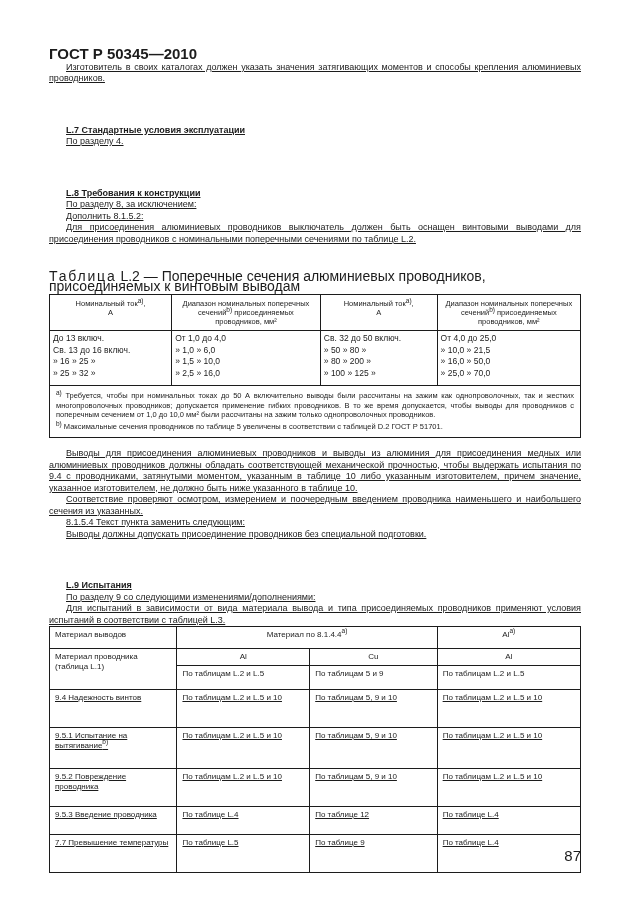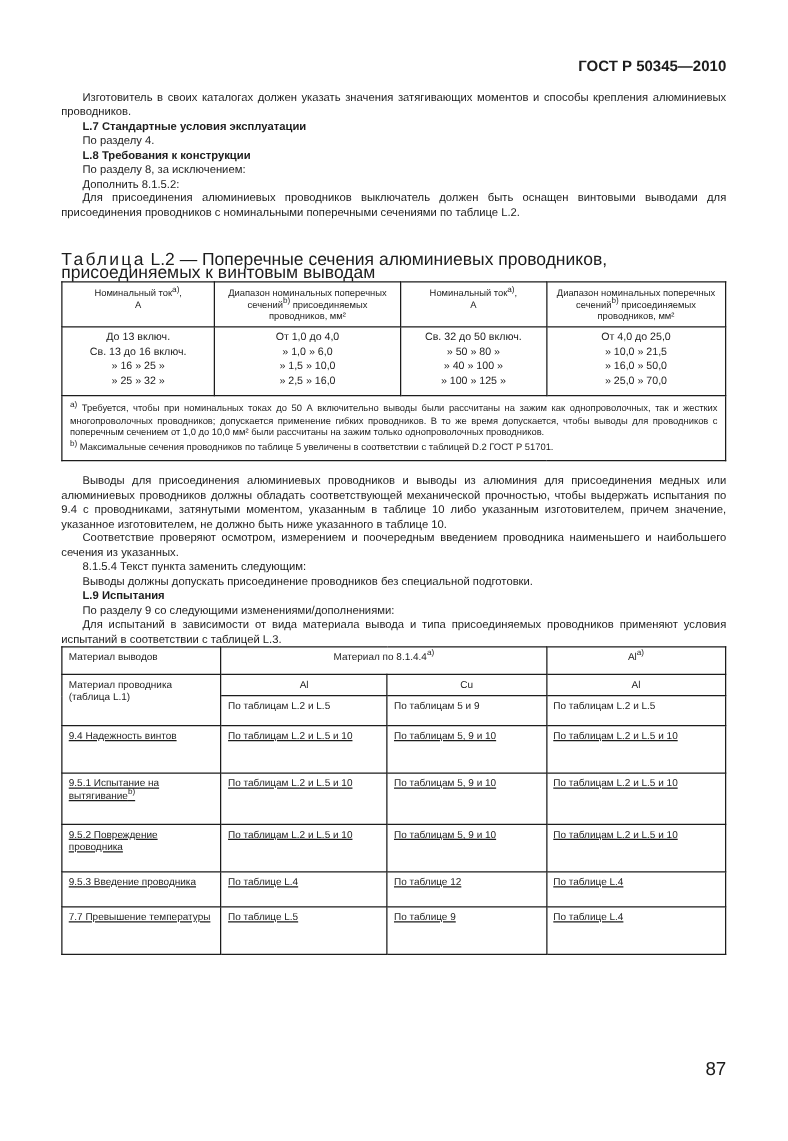--- a/index.html
+++ b/index.html
@@ -2,30 +2,30 @@
 <html><head>
 <meta charset="utf-8">
 <style>
   html,body{margin:0;padding:0;background:#ffffff;}
   .page{
     width:630px;height:913px;background:#ffffff;margin:0 auto;
     padding:48px 49px 0 49px;box-sizing:border-box;position:relative;
     font-family:"Liberation Sans","DejaVu Sans",sans-serif;
     font-size:9px;line-height:11.5px;color:#1c1c1c;
   }
-  .doc-header{text-align:right;font-weight:bold;font-size:12px;margin-bottom:13px;}
-  .body-p{margin:0;text-indent:17px;text-align:justify;}
-  .bold{font-weight:bold;}
+  .doc-header{font-weight:bold;font-size:15px;margin-bottom:2px;}
+  .body-p{margin:0;text-indent:17px;text-align:justify;text-decoration:underline;}
+  .bold{font-weight:bold;margin-top:40px;}
   .sup{font-size:6.5px;vertical-align:super;line-height:0;}
   .tbl-caption{margin:26px 0 3px 0;font-size:14px;line-height:10px;}
   .tbl-caption .spaced{letter-spacing:1.8px;}
   table{width:100%;border-collapse:collapse;table-layout:fixed;}
   td{border:1px solid #1c1c1c;vertical-align:top;}
   .tl2-head td{font-size:7.5px;line-height:9px;text-align:center;padding:4px 5px;vertical-align:top;}
-  .tl2-body td{font-size:8.5px;line-height:11.5px;text-align:center;padding:2px 3px 6px 3px;}
+  .tl2-body td{font-size:8.5px;line-height:11.5px;text-align:left;padding:2px 3px 6px 3px;}
   .tl2-foot td{font-size:7.5px;line-height:9.5px;text-align:justify;padding:3px 6px 6px 6px;}
   .tl2-foot .fn{margin-top:2px;}
   .tl3 td{font-size:8px;line-height:10px;padding:3px 5px;}
   .tl3 .center{text-align:center;}
   .tl3-h1 td{height:15px;}
   .tl3-h3 td{height:17px;}
   .tl3-row td{height:31px;text-decoration:underline;}
   .tl3-row.r2 td{height:34px;}
   .tl3-row.r4 td{height:21px;}
   .mid-gap{margin-top:10px;}
@@ -71,21 +71,21 @@
       </td>
       <td>
         <div>От 1,0 до 4,0</div>
         <div>» 1,0 » 6,0</div>
         <div>» 1,5 » 10,0</div>
         <div>» 2,5 » 16,0</div>
       </td>
       <td>
         <div>Св. 32 до 50 включ.</div>
         <div>» 50 » 80 »</div>
-        <div>» 40 » 100 »</div>
+        <div>» 80 » 200 »</div>
         <div>» 100 » 125 »</div>
       </td>
       <td>
         <div>От 4,0 до 25,0</div>
         <div>» 10,0 » 21,5</div>
         <div>» 16,0 » 50,0</div>
         <div>» 25,0 » 70,0</div>
       </td>
     </tr>
     <tr class="tl2-foot">

